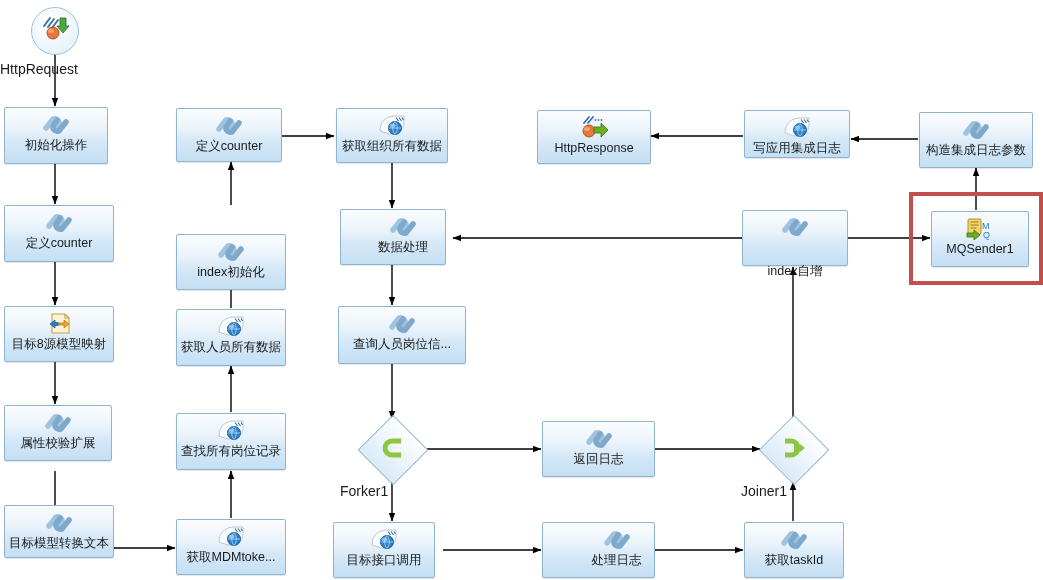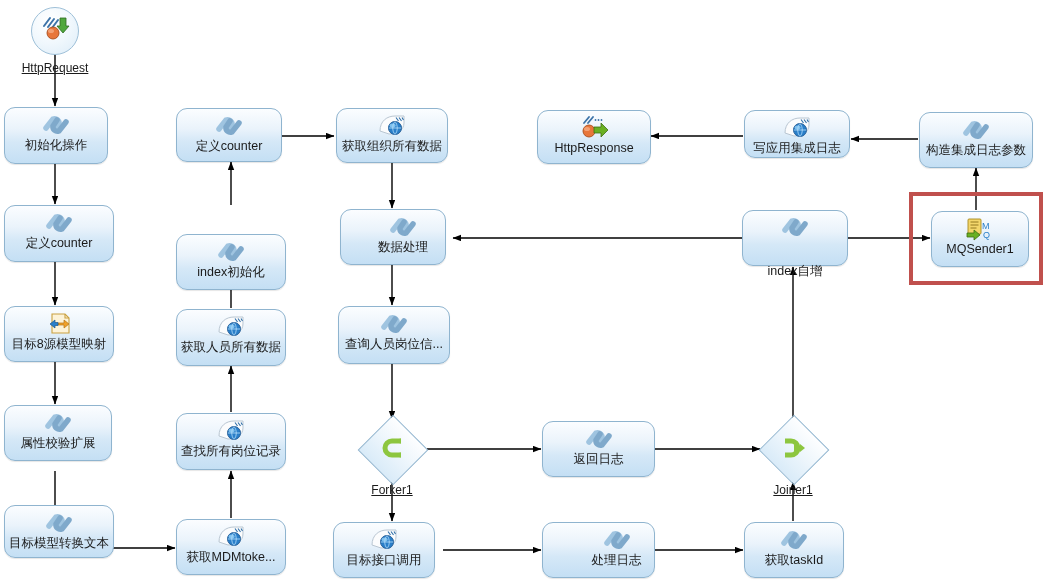--- a/index.html
+++ b/index.html
@@ -25,21 +25,21 @@
     width: 1043px;
     height: 580px;
     pointer-events: none;
   }
 
   
   .node {
     position: absolute;
     box-sizing: border-box;
     border: 1px solid #8fb4cf;
-    border-radius: 11px;
+    border-radius: 2px;
     background: linear-gradient(to bottom, #fbfdff 0%, #eaf3fb 38%, #d5e8f7 62%, #c4dff4 100%);
     box-shadow: 0 1px 1px rgba(0,0,0,0.10);
     display: flex;
     flex-direction: column;
     align-items: center;
     justify-content: flex-start;
     padding-top: 4px;
   }
   .node .glyph {
     height: 26px;
@@ -64,25 +64,23 @@
     box-sizing: border-box;
     border: 1px solid #9ec0d8;
     border-radius: 50%;
     background: radial-gradient(circle at 38% 30%, #ffffff 0%, #f1f8fd 48%, #dcecf8 100%);
     display: flex;
     align-items: center;
     justify-content: center;
   }
   .outside-label {
     position: absolute;
-    font-size: 12px;
+    font-size: 14px;
     color: #1a1a1a;
     white-space: nowrap;
-    text-align: center;
-    text-decoration: underline;
   }
 
   
   .diamond {
     position: absolute;
     box-sizing: border-box;
   }
   .diamond .dshape {
     position: absolute;
     left: 50%;
@@ -342,21 +340,21 @@
   <div class="node" style="left:340px; top:209px; width:106px; height:56px;padding-left:20px;">
     <span class="glyph">
       <svg width="28" height="24" viewBox="0 0 28 24">
         <path d="M4,15 L11,6 A4.5,4.5 0 0 1 17,11 L13,17" fill="none" stroke="#9fc4e0" stroke-width="5.5" stroke-linecap="round"></path>
         <path d="M24,9 L17,18 A4.5,4.5 0 0 1 11,13 L15,7" fill="none" stroke="#7fa9cb" stroke-width="5.5" stroke-linecap="round"></path>
       </svg>
     </span>
     <span class="caption">数据处理</span>
   </div>
 
-  <div class="node" style="left:338px; top:306px; width:112px; height:58px;">
+  <div class="node" style="left:338px; top:306px; width:128px; height:58px;">
     <span class="glyph">
       <svg width="28" height="24" viewBox="0 0 28 24">
         <path d="M4,15 L11,6 A4.5,4.5 0 0 1 17,11 L13,17" fill="none" stroke="#9fc4e0" stroke-width="5.5" stroke-linecap="round"></path>
         <path d="M24,9 L17,18 A4.5,4.5 0 0 1 11,13 L15,7" fill="none" stroke="#7fa9cb" stroke-width="5.5" stroke-linecap="round"></path>
       </svg>
     </span>
     <span class="caption">查询人员岗位信...</span>
   </div>
 
   <div class="diamond" style="left:358px; top:415px; width:68px; height:68px;">

